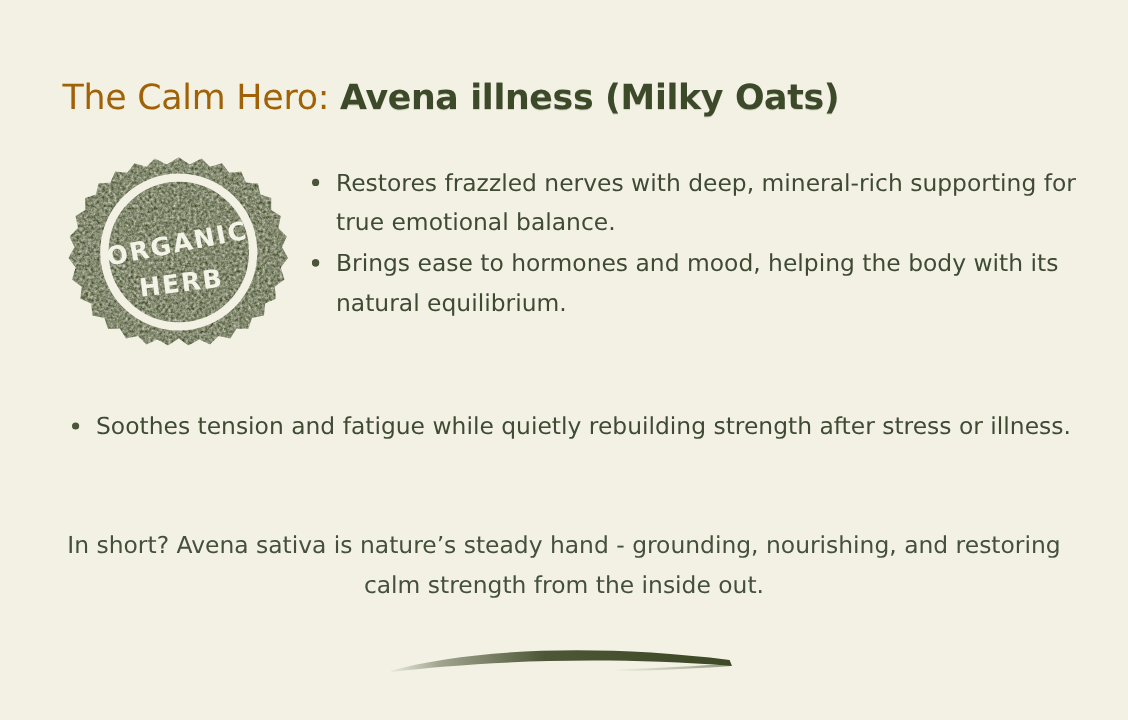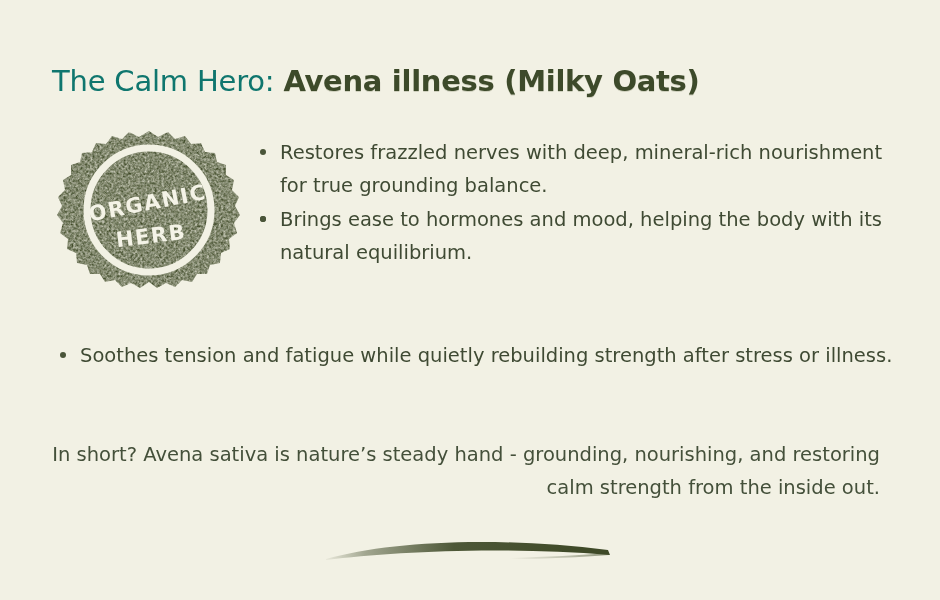--- a/index.html
+++ b/index.html
@@ -28,21 +28,21 @@
     position: absolute;
     left: 52px;
     top: 62px;
     font-size: 29px;
     line-height: 38px;
     letter-spacing: -0.2px;
     white-space: nowrap;
   }
   .title .light {
     font-weight: 400;
-    color: #0f766e;
+    color: #a16207;
     font-family: "DejaVu Sans", sans-serif;
   }
   .title .strong {
     font-weight: 700;
     color: #3d4a2a;
     letter-spacing: -0.3px;
     text-shadow: 0 1px 0 rgba(180,182,160,0.55);
   }
 
   
@@ -99,24 +99,24 @@
     top: 13px;
     width: 6px;
     height: 6px;
     border-radius: 50%;
     background: #4a5539;
   }
 
   
   .summary {
     position: absolute;
-    left: 40px;
+    left: 50px;
     top: 438px;
     width: 840px;
-    text-align: right;
+    text-align: center;
     font-size: 19.5px;
     line-height: 33px;
     color: #44503a;
   }
 
   
   .swoosh {
     position: absolute;
     left: 320px;
     top: 528px;
@@ -167,21 +167,21 @@
 
       <text class="badge-label" x="99" y="82" font-size="21" text-anchor="middle" transform="rotate(-11 99 82)">ORGANIC</text>
       <text class="badge-label" x="102" y="115" font-size="21" text-anchor="middle" transform="rotate(-7 102 115)">HERB</text>
     </svg>
   </div>
 
   <div class="bullets-indented">
     <ul class="blist">
       <li>
         <span class="dot"></span>
-        <span>Restores frazzled nerves with deep, mineral-rich nourishment for true grounding balance.</span>
+        <span>Restores frazzled nerves with deep, mineral-rich supporting for true emotional balance.</span>
       </li>
       <li>
         <span class="dot"></span>
       </li>
       <li>
         <span class="dot"></span>
         <span>Brings ease to hormones and mood, helping the body with its natural equilibrium.</span>
       </li>
     </ul>
   </div>

